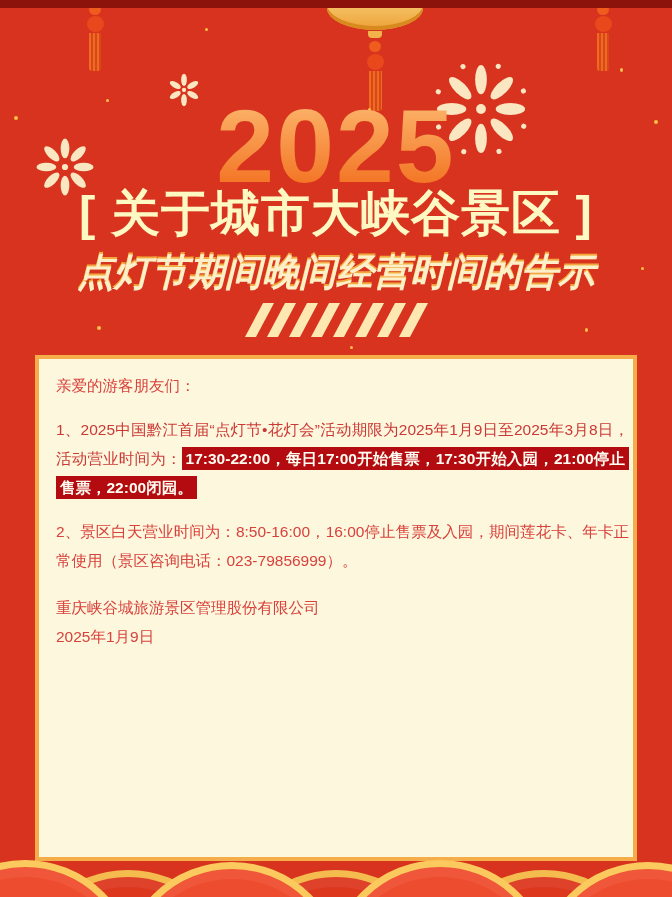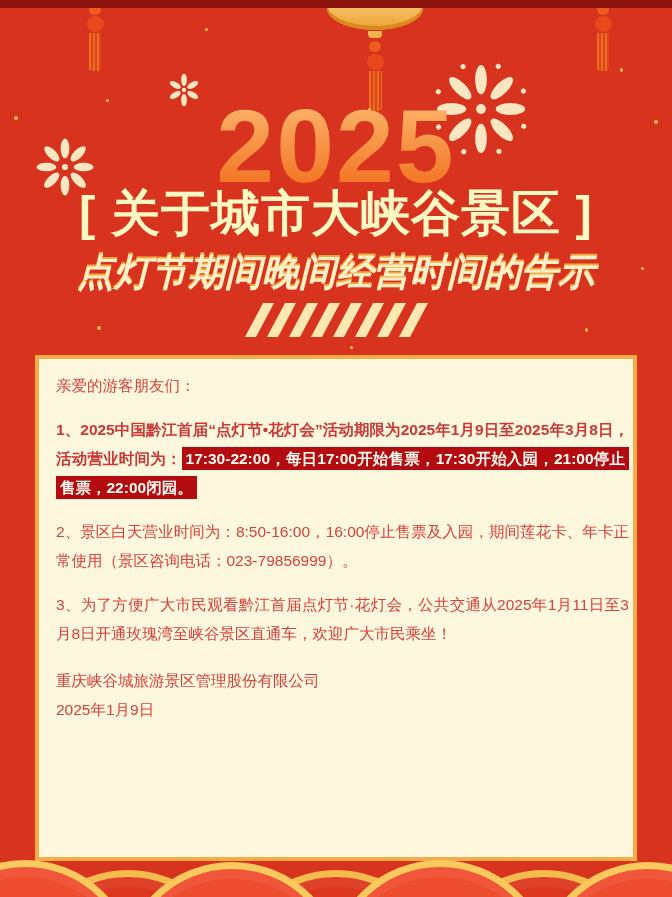--- a/index.html
+++ b/index.html
@@ -43,21 +43,21 @@
   .slashes{position:absolute;left:0;top:294px;width:100%;height:36px;
     display:flex;justify-content:center;align-items:center;gap:11px;}
   .slashes i{display:block;width:11px;height:34px;background:#fce8b0;transform:skewX(-28deg);}
 
   
   .card{position:absolute;left:35px;top:347px;width:602px;height:506px;box-sizing:border-box;
     background:#fdf7dd;border:4px solid #f5ad4a;padding:12px 4px 0 17px;
     color:#d8413c;font-size:15.5px;line-height:29px;}
   .card p{margin:0;text-align:justify;}
   .card .gap{margin-top:15px;}
-  .item-bold{font-weight:bold;color:#cb3936;}
+  .item-bold{font-weight:normal;color:#cb3936;}
   .highlight{background:#b30b10;color:#fffdf2;font-weight:bold;padding:3px 4px;
     -webkit-box-decoration-break:clone;box-decoration-break:clone;}
   .closing{margin-top:15px;}
   .signature{margin-top:18px;text-align:right;}
   .signature p{}
 
   
   .dome{position:absolute;width:210px;height:210px;border-radius:50%;
     border:7px solid #fbc95e;box-sizing:content-box;
     background:radial-gradient(circle at 50% 30%,#ee4c2e 0 55%,#e23419 100%);
@@ -163,21 +163,20 @@
       <i></i>
       <i></i>
       <i></i>
       <i></i>
   </div>
 
   <div class="card">
     <p class="salutation">亲爱的游客朋友们：</p>
     <p class="gap"><span class="item-bold">1、2025中国黔江首届“点灯节•花灯会”活动期限为2025年1月9日至2025年3月8日，活动营业时间为：</span><span class="highlight">17:30-22:00，每日17:00开始售票，17:30开始入园，21:00停止售票，22:00闭园。</span></p>
     <p class="gap">2、景区白天营业时间为：8:50-16:00，16:00停止售票及入园，期间莲花卡、年卡正常使用（景区咨询电话：023-79856999）。</p>
-    <p class="gap">3、为了方便广大市民观看黔江首届点灯节·花灯会，公共交通从2025年1月11日至3月8日开通玫瑰湾至峡谷景区直通车，欢迎广大市民乘坐！</p>
     <div class="signature">
       <p>重庆峡谷城旅游景区管理股份有限公司</p>
       <p>2025年1月9日</p>
     </div>
   </div>
 
   <div class="base-strip"></div>
   <div class="gold-line"></div>
   <div class="dome back" style="left:16px;top:862px;"></div>
   <div class="dome back" style="left:224px;top:862px;"></div>

